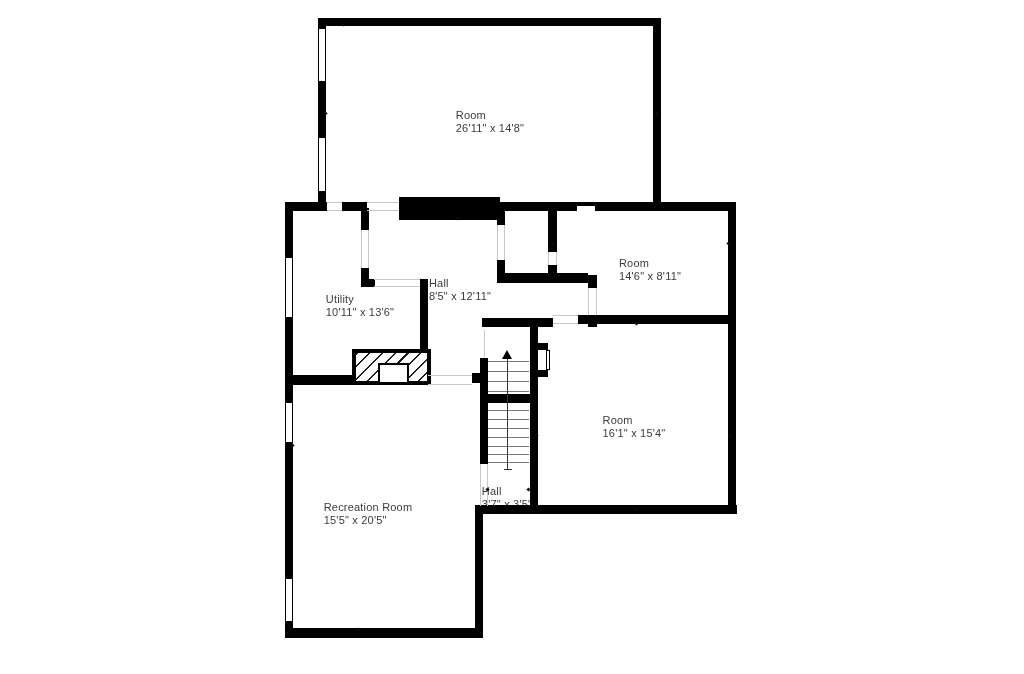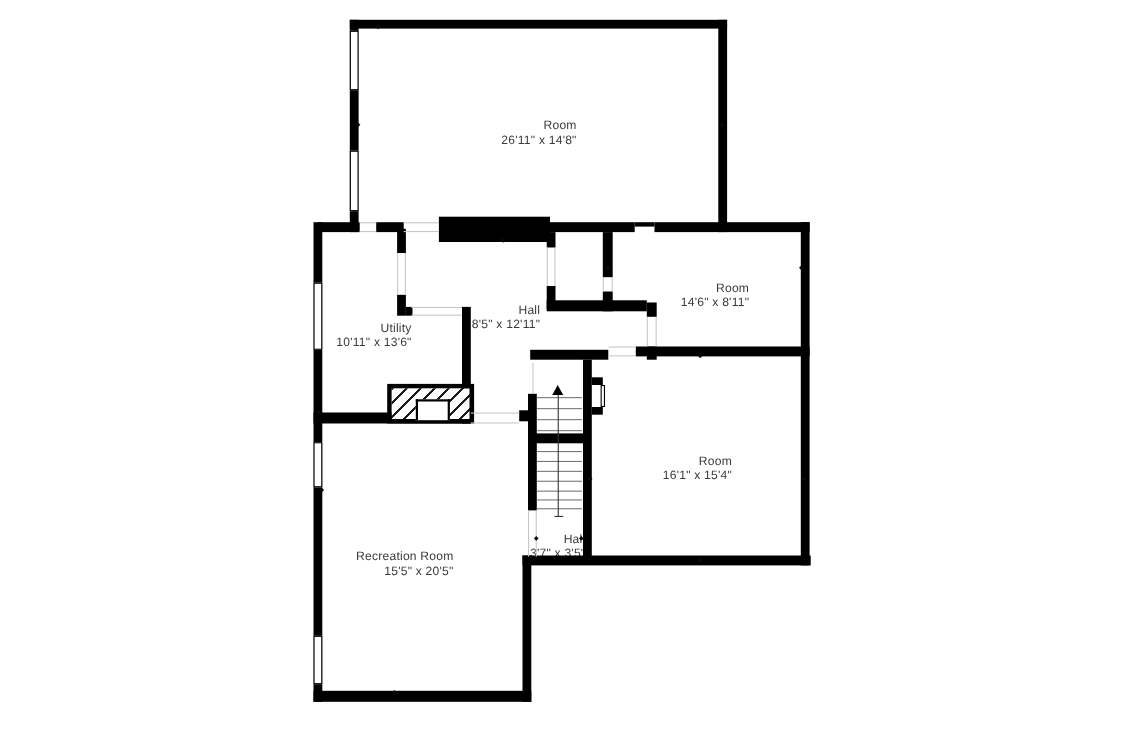--- a/index.html
+++ b/index.html
@@ -1,18 +1,18 @@
 <!DOCTYPE html>
 <html><head>
 <meta charset="utf-8">
 <style>
   html,body{margin:0;padding:0;background:#fff;}
   .canvas{position:relative;width:1024px;height:674px;background:#ffffff;overflow:hidden;
           font-family:"Liberation Sans",sans-serif;}
-  .lbl{position:absolute;transform:translate(-50%,-50%);text-align:right;color:#3b3b3b;
+  .lbl{position:absolute;transform:translate(-50%,-50%);text-align:left;color:#3b3b3b;
        font-size:11px;line-height:12.5px;white-space:nowrap;z-index:1;letter-spacing:.2px;}
   .w{position:absolute;background:#000;z-index:2;}
   .win{position:absolute;background:#fff;border:1px solid #000;box-sizing:border-box;z-index:3;}
   .g{position:absolute;background:#c8c8c8;z-index:2;}
   .tr{position:absolute;background:#777;height:1px;z-index:2;}
   .tk{position:absolute;width:3px;height:3px;background:#0a0a0a;transform:rotate(45deg);z-index:4;}
   .hatch{position:absolute;left:352px;top:349px;width:79px;height:36px;box-sizing:border-box;
          border:4px solid #000;z-index:2;
          background:repeating-linear-gradient(135deg,#1b1b1b 0,#1b1b1b 1.5px,#ffffff 1.5px,#ffffff 9px);}
   .flue{position:absolute;left:378px;top:363px;width:31px;height:19px;background:#fff;
@@ -26,21 +26,21 @@
 </style>
 </head>
 <body>
 
 <div class="canvas">
 
   <div class="lbl" style="left:490px;top:121px">
     <div>Room</div>
     <div>26'11" x 14'8"</div>
   </div>
-  <div class="lbl" style="left:340px;top:305px">
+  <div class="lbl" style="left:360px;top:305px">
     <div>Utility</div>
     <div>10'11" x 13'6"</div>
   </div>
   <div class="lbl" style="left:460px;top:289px">
     <div>Hall</div>
     <div>8'5" x 12'11"</div>
   </div>
   <div class="lbl" style="left:650px;top:269px">
     <div>Room</div>
     <div>14'6" x 8'11"</div>

